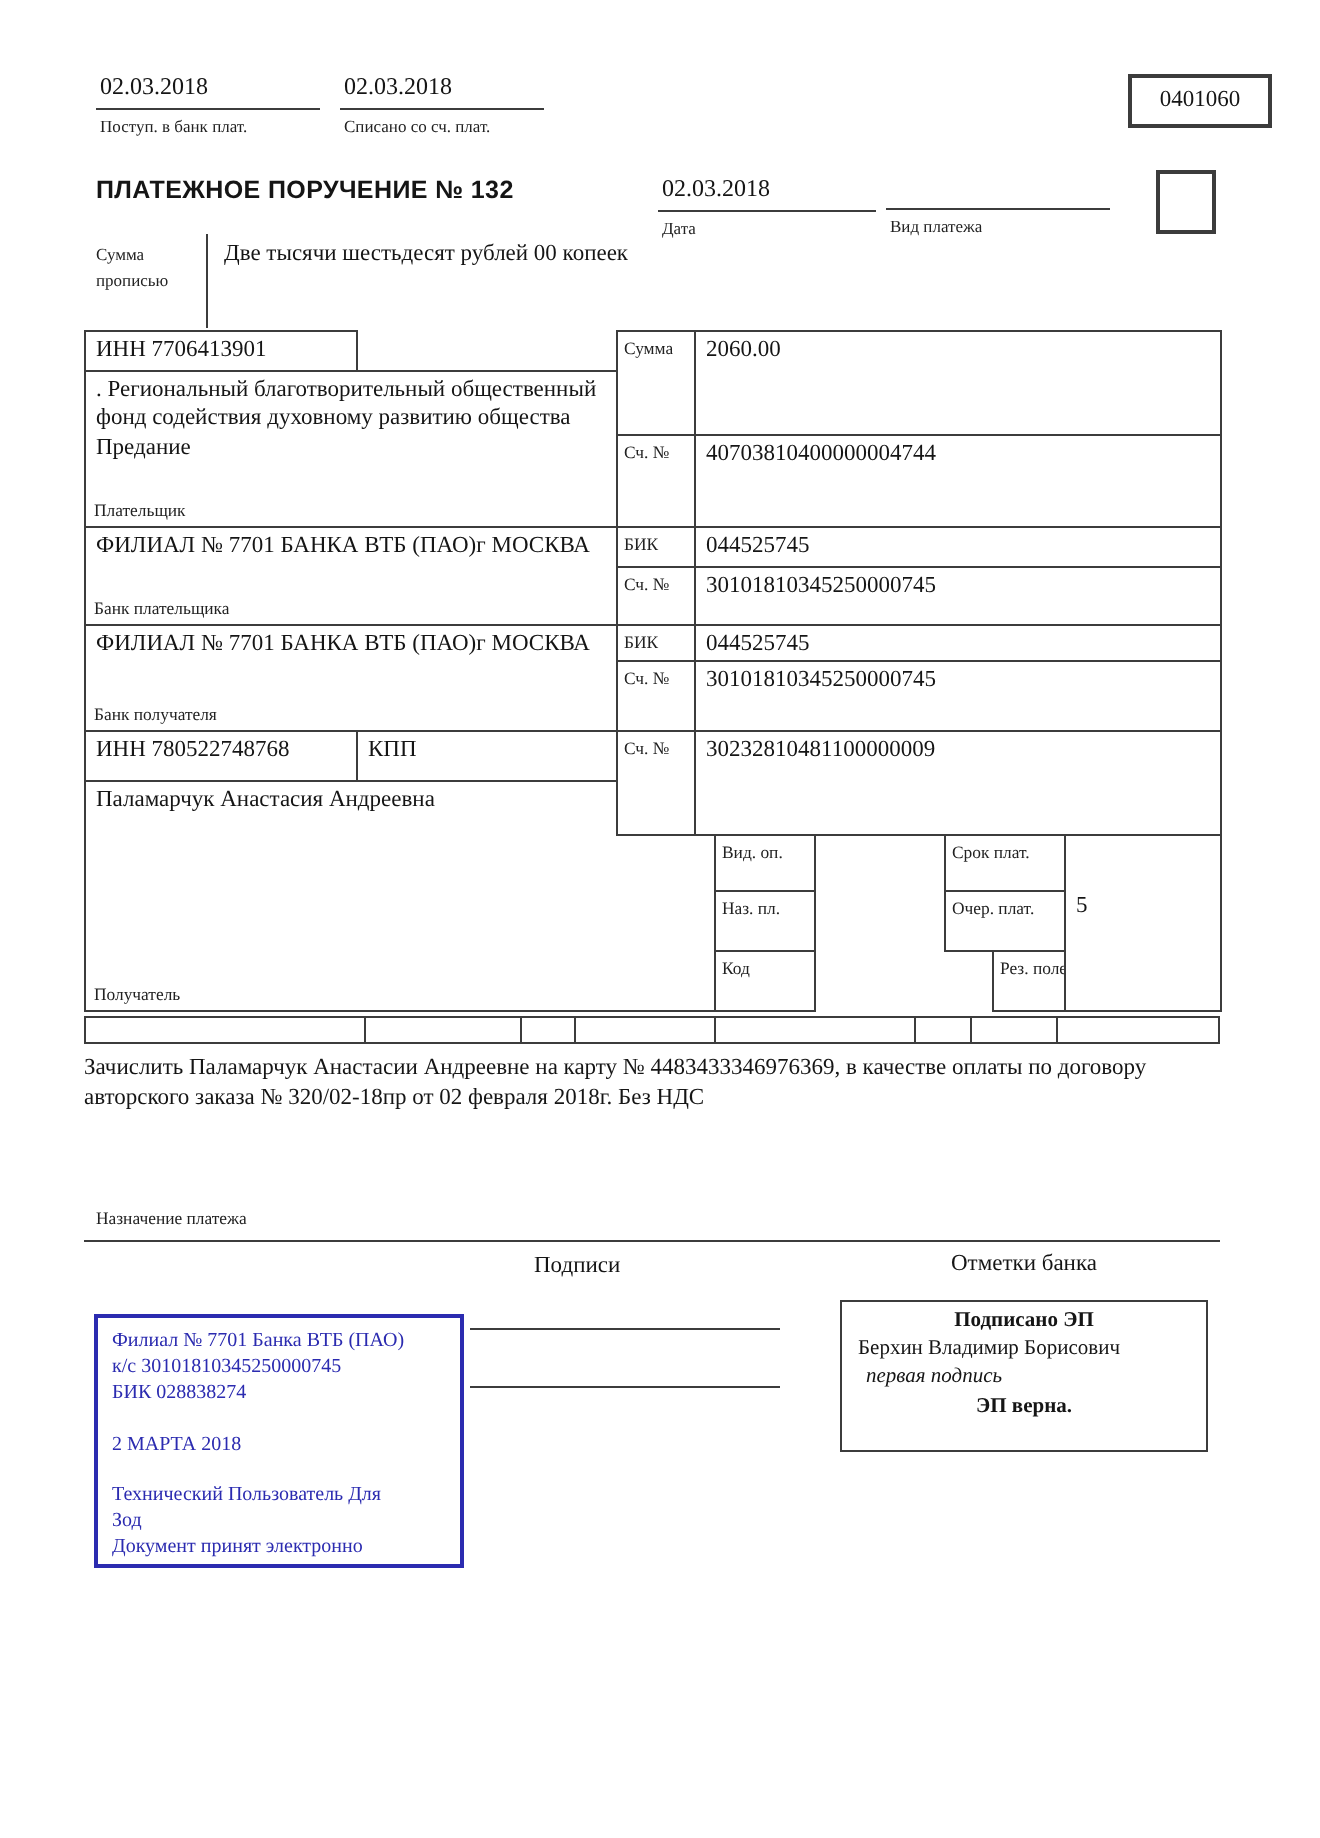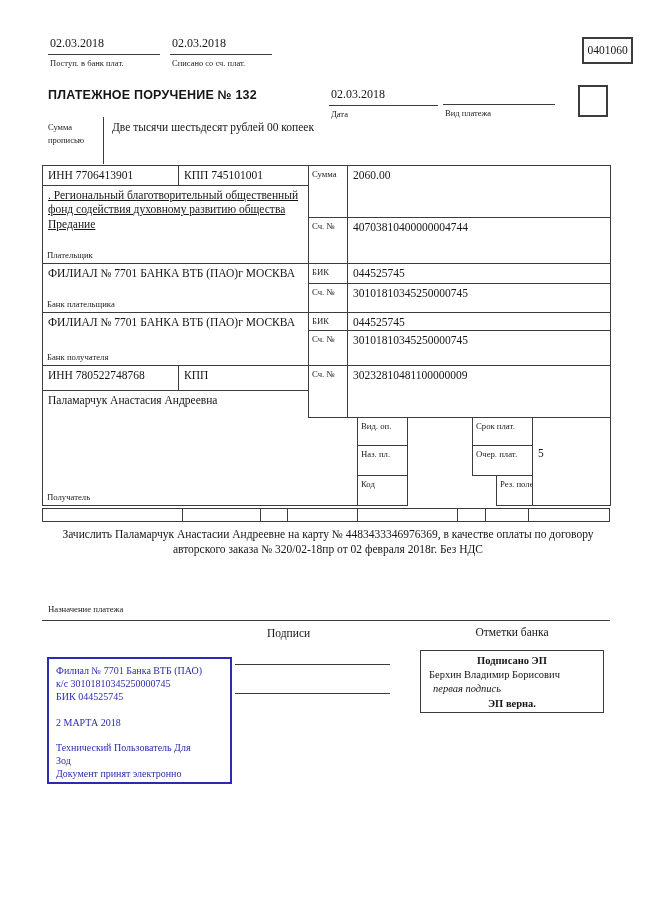--- a/index.html
+++ b/index.html
@@ -19,21 +19,21 @@
   .words-label{font-size:8.5px; line-height:1.5; color:#222;}
   .vline{border-left:1px solid #3c3c3c;}
   .words-value{font-size:11.5px;}
   
   .cell{position:absolute; box-sizing:border-box; border:1px solid #3c3c3c; background:#fff;
         font-size:11.5px; line-height:1.25; padding:2px 5px; overflow:hidden;}
   .cell.lbl{font-size:8.7px; padding:3px 3px; line-height:1.3; color:#222;}
   .cell .cap{position:absolute; left:4px; bottom:2px; font-size:8.7px; color:#222;}
   .cell .big{font-size:11.5px;}
   .strip-cell{position:absolute; box-sizing:border-box; border:1px solid #3c3c3c; background:#fff; height:14px;}
-  .purpose{font-size:11.5px; line-height:1.3;text-align:center;}
+  .purpose{font-size:11.5px; line-height:1.3;}
   .small-label{font-size:8.7px; color:#222;}
   .hline{border-top:1px solid #3c3c3c;}
   .sig-line{border-bottom:1px solid #3c3c3c;}
   .sig-title{font-size:11.5px;}
   .marks-title{font-size:11.5px; text-align:center;}
   .blue-stamp{
     border:2px solid var(--stamp-blue,#2b2bb0); color:var(--stamp-blue,#2b2bb0);
     font-size:10px; line-height:1.32; padding:5px 7px;
   }
   .blue-stamp .gap{height:12px;}
@@ -49,42 +49,41 @@
 <div class="page">
 
   <div class="abs" style="left:48px; top:36px; width:112px;">
     <div class="hdr-date-value">02.03.2018</div>
     <div class="hdr-date-label">Поступ. в банк плат.</div>
   </div>
   <div class="abs" style="left:170px; top:36px; width:102px;">
     <div class="hdr-date-value">02.03.2018</div>
     <div class="hdr-date-label">Списано со сч. плат.</div>
   </div>
-  <div class="abs code-box" style="left:582px; top:37px; width:51px; height:27px;">0401060</div>
+  <div class="abs code-box" style="left:564px; top:37px; width:72px; height:27px;">0401060</div>
 
   <div class="abs doc-title" style="left:48px; top:88px;">ПЛАТЕЖНОЕ ПОРУЧЕНИЕ № 132</div>
   <div class="abs" style="left:329px; top:87px; width:109px;">
     <div class="hdr-date-value">02.03.2018</div>
     <div class="hdr-date-label">Дата</div>
   </div>
   <div class="abs" style="left:443px; top:87px; width:112px;">
     <div class="hdr-date-value"></div>
     <div class="hdr-date-label">Вид платежа</div>
   </div>
   <div class="abs empty-box" style="left:578px; top:85px; width:30px; height:32px;"></div>
 
   <div class="abs words-label" style="left:48px; top:121px; width:52px;">Сумма прописью</div>
   <div class="abs vline" style="left:103px; top:117px; height:47px;"></div>
   <div class="abs words-value" style="left:112px; top:121px; width:500px;">Две тысячи шестьдесят рублей 00 копеек</div>
 
   <div class="abs" style="left:42px; top:165px; width:568px; height:341px;">
 
     <div class="cell" style="left:0; top:0; width:137px; height:21px;">ИНН 7706413901</div>
-    <div class="cell" style="left:136px; top:0; width:131px; height:21px;">КПП 745101001</div>
-    <div class="cell" style="left:0; top:20px; width:267px; height:79px;text-decoration:underline;">
+    <div class="cell" style="left:0; top:20px; width:267px; height:79px;">
       <div class="big">. Региональный благотворительный общественный фонд содействия духовному развитию общества Предание</div>
       <div class="cap">Плательщик</div>
     </div>
     <div class="cell" style="left:0; top:98px; width:267px; height:50px;">
       <div class="big">ФИЛИАЛ № 7701 БАНКА ВТБ (ПАО)г МОСКВА</div>
       <div class="cap">Банк плательщика</div>
     </div>
     <div class="cell" style="left:0; top:147px; width:267px; height:54px;">
       <div class="big">ФИЛИАЛ № 7701 БАНКА ВТБ (ПАО)г МОСКВА</div>
       <div class="cap">Банк получателя</div>
@@ -134,34 +133,34 @@
     <div class="strip-cell" style="left:486px; width:82px;"></div>
   </div>
 
   <div class="abs purpose" style="left:42px; top:527px; width:572px;">Зачислить Паламарчук Анастасии Андреевне на карту № 4483433346976369, в качестве оплаты по договору авторского заказа № 320/02-18пр от 02 февраля 2018г. Без НДС</div>
   <div class="abs small-label" style="left:48px; top:604px;">Назначение платежа</div>
   <div class="abs hline" style="left:42px; top:620px; width:568px;"></div>
 
   <div class="abs blue-stamp" style="left:47px; top:621px; width:185px; height:127px;margin-top:36px;">
     <div>Филиал № 7701 Банка ВТБ (ПАО)</div>
     <div>к/с 30101810345250000745</div>
-    <div>БИК 044525745</div>
+    <div>БИК 028838274</div>
     <div class="gap"></div>
     <div>2 МАРТА 2018</div>
     <div class="gap"></div>
     <div>Технический Пользователь Для</div>
     <div>Зод</div>
     <div>Документ принят электронно</div>
   </div>
 
   <div class="abs sig-title" style="left:267px; top:627px;">Подписи</div>
   <div class="abs sig-line" style="left:235px; top:650px; width:155px; height:15px;"></div>
   <div class="abs sig-line" style="left:235px; top:679px; width:155px; height:15px;"></div>
 
   <div class="abs marks-title" style="left:420px; top:626px; width:184px;">Отметки банка</div>
-  <div class="abs eds-box" style="left:420px; top:650px; width:184px; height:63px;">
+  <div class="abs eds-box" style="left:420px; top:650px; width:184px; height:76px;">
     <div class="eds-title">Подписано ЭП</div>
     <div class="eds-name">Берхин Владимир Борисович</div>
     <div class="eds-sub">первая подпись</div>
     <div class="eds-ok">ЭП верна.</div>
   </div>
 
 </div>
 
 </body></html>

